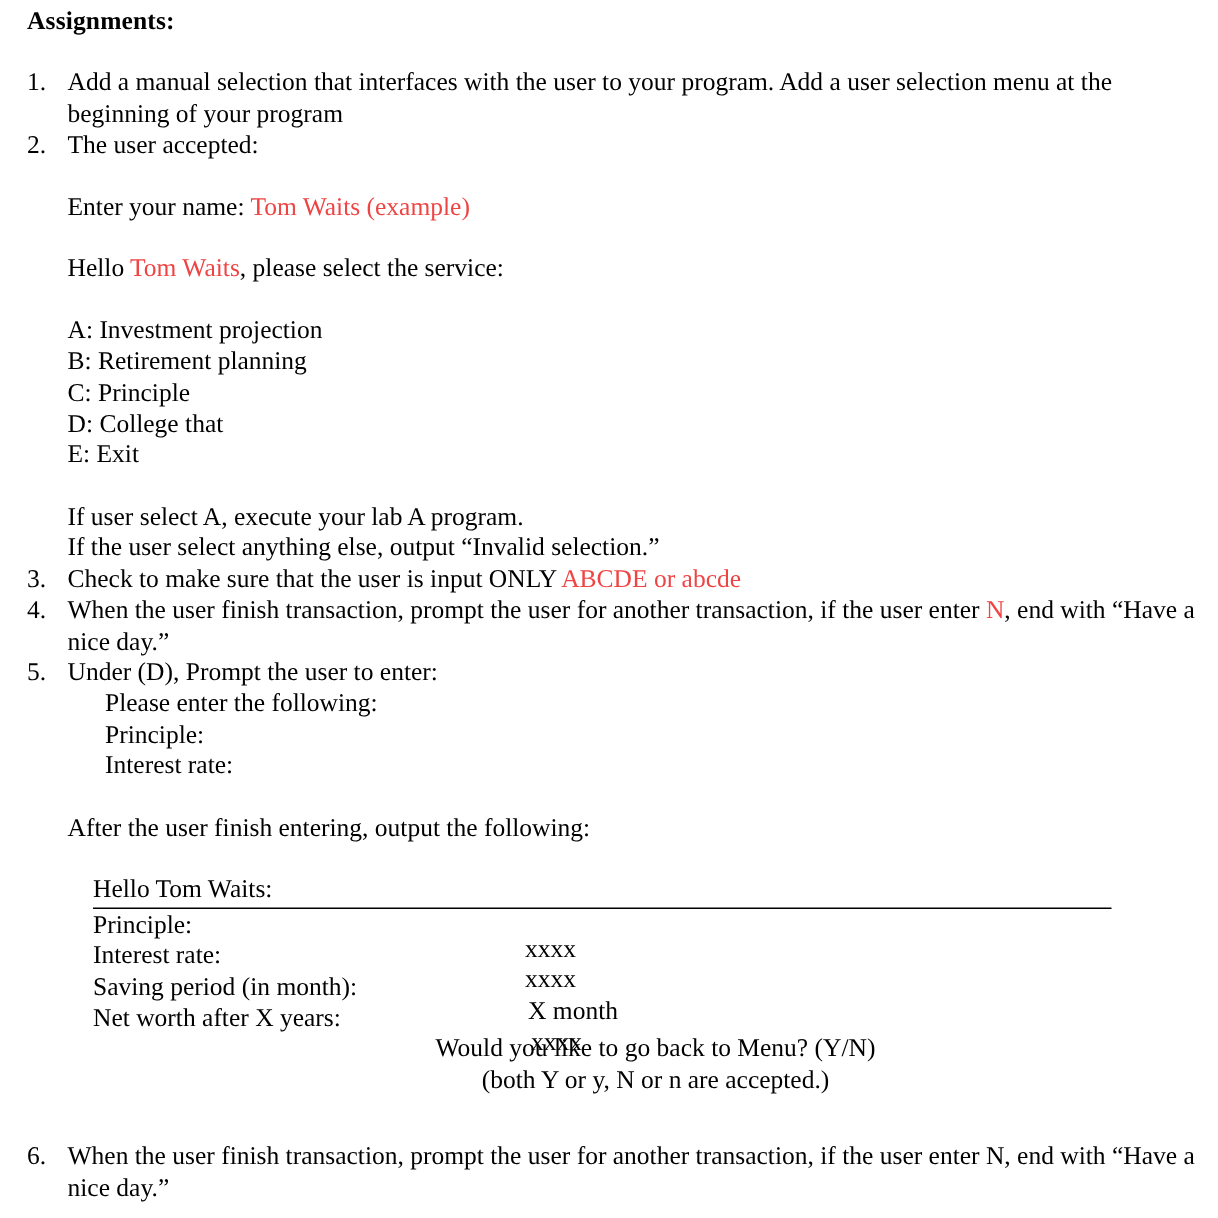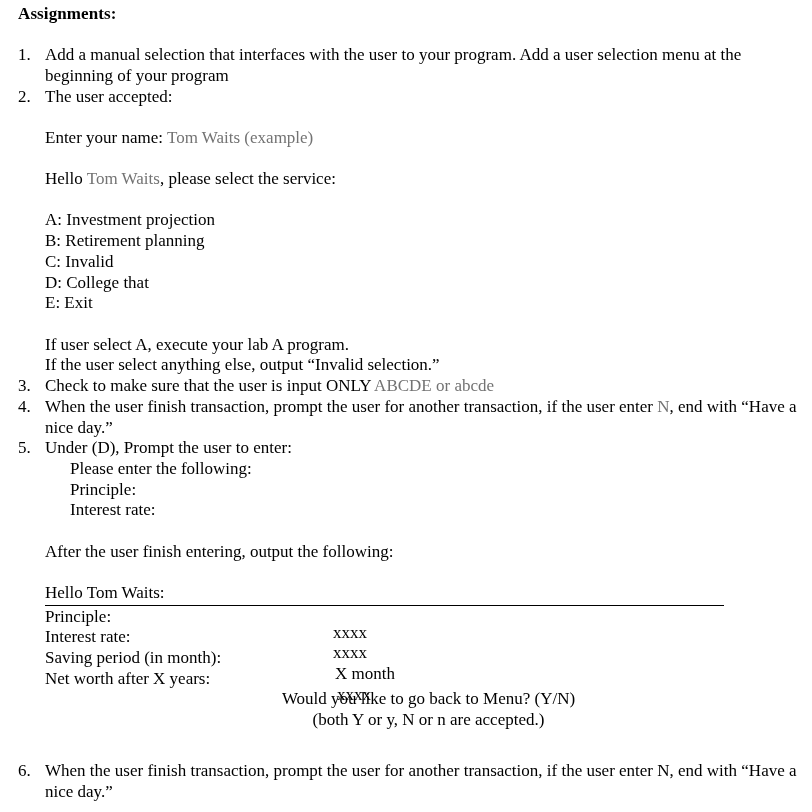--- a/index.html
+++ b/index.html
@@ -64,30 +64,30 @@
   
   .indent-45 {
     padding-left: 45px;
   }
   
   .indent-70 {
     padding-left: 70px;
   }
 
   .red {
-    color: #737373;
+    color: #ef4444;
   }
 
   .menu-line, .rule-line, .plain-line {
     white-space: pre;
   }
 
   
   .out-table {
-    padding-left: 45px;
+    padding-left: 62px;
     padding-right: 0;
   }
   .out-head {
     padding-bottom: 1px;
   }
   .out-rule {
     width: 679px;
     height: 0;
     border-top: 1.6px solid #000000;
     margin: 0 0 1px 0;
@@ -146,21 +146,21 @@
       <div class="plain-line"><span>Enter your name: </span><span class="red">Tom Waits (example)</span></div>
 
       <div class="spacer-line"></div>
 
       <div class="plain-line"><span>Hello </span><span class="red">Tom Waits</span><span>, please select the service:</span></div>
 
       <div class="spacer-line"></div>
 
       <div class="menu-line">A: Investment projection</div>
       <div class="menu-line">B: Retirement planning</div>
-      <div class="menu-line">C: Invalid</div>
+      <div class="menu-line">C: Principle</div>
       <div class="menu-line">D: College that</div>
       <div class="menu-line">E: Exit</div>
 
       <div class="spacer-line"></div>
 
       <div class="rule-line">If user select A, execute your lab A program.</div>
       <div class="rule-line">If the user select anything else, output “Invalid selection.”</div>
 
     </div>
 

